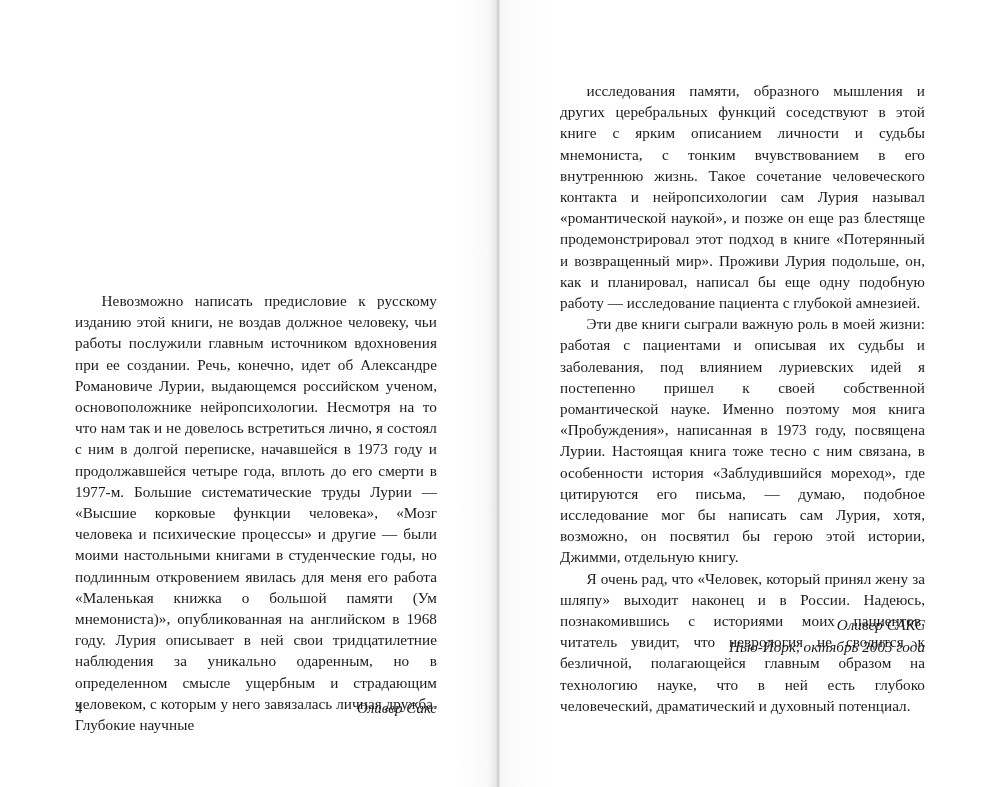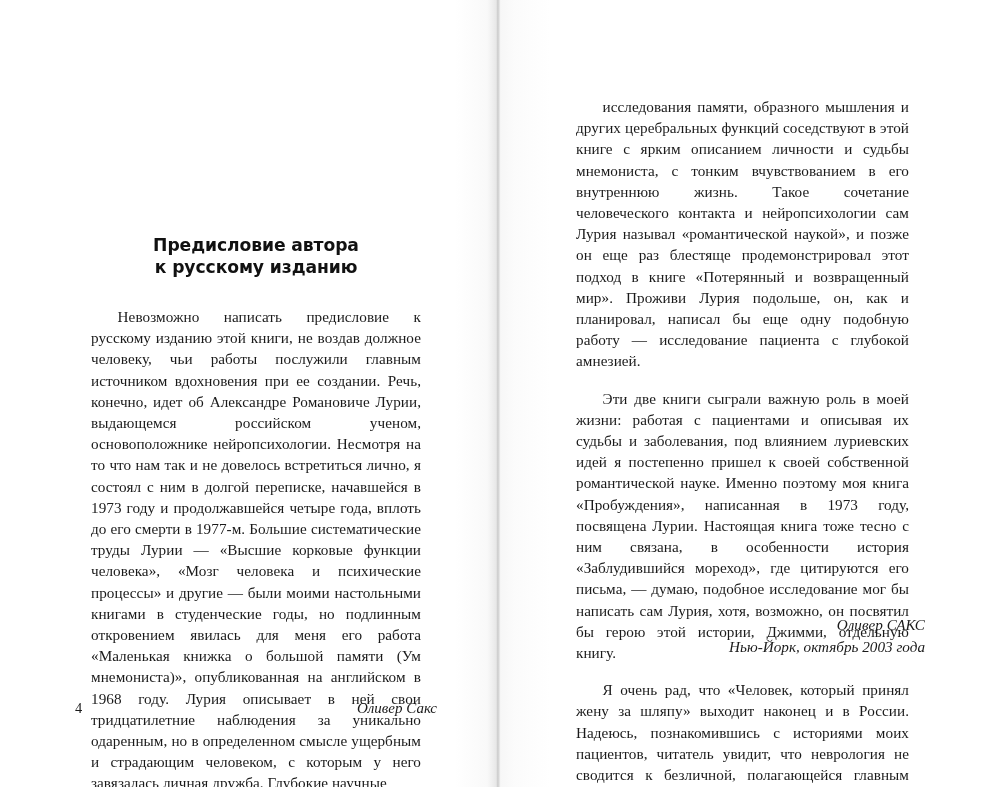--- a/index.html
+++ b/index.html
@@ -72,21 +72,21 @@
     top: 290px;
     width: 362px;
   }
   .col-right {
     left: 60px;       
     top: 80px;
     width: 365px;
   }
 
   .textcol p {
-    margin: 16px;
+    margin: 0;
     text-indent: 1.75em;
   }
 
   
   .chapter-heading {
     position: absolute;
     left: 75px;
     top: 234px;
     width: 362px;
     text-align: center;
@@ -131,24 +131,20 @@
     font-size: 15px;
   }
 </style>
 </head>
 <body>
 
 <div class="book-spread">
 
   <div class="page page-left">
 
-    <div class="chapter-heading">
-      <span class="line">Предисловие автора</span>
-      <span class="line">к русскому изданию</span>
-    </div>
 
     <div class="textcol col-left">
       <p>Невозможно написать предисловие к русскому изданию этой книги, не воздав должное человеку, чьи работы послужили главным источником вдохновения при ее создании. Речь, конечно, идет об Александре Романовиче Лурии, выдающемся российском ученом, основоположнике нейропсихологии. Несмотря на то что нам так и не довелось встретиться лично, я состоял с ним в долгой переписке, начавшейся в 1973 году и продолжавшейся четыре года, вплоть до его смерти в 1977-м. Большие систематические труды Лурии — «Высшие корковые функции человека», «Мозг человека и психические процессы» и другие — были моими настольными книгами в студенческие годы, но подлинным откровением явилась для меня его работа «Маленькая книжка о большой памяти (Ум мнемониста)», опубликованная на английском в 1968 году. Лурия описывает в ней свои тридцатилетние наблюдения за уникально одаренным, но в определенном смысле ущербным и страдающим человеком, с которым у него завязалась личная дружба. Глубокие научные</p>
     </div>
 
     <div class="footer">
       <span class="folio">4</span>
       <span class="runhead">Оливер Сакс</span>
     </div>
 

